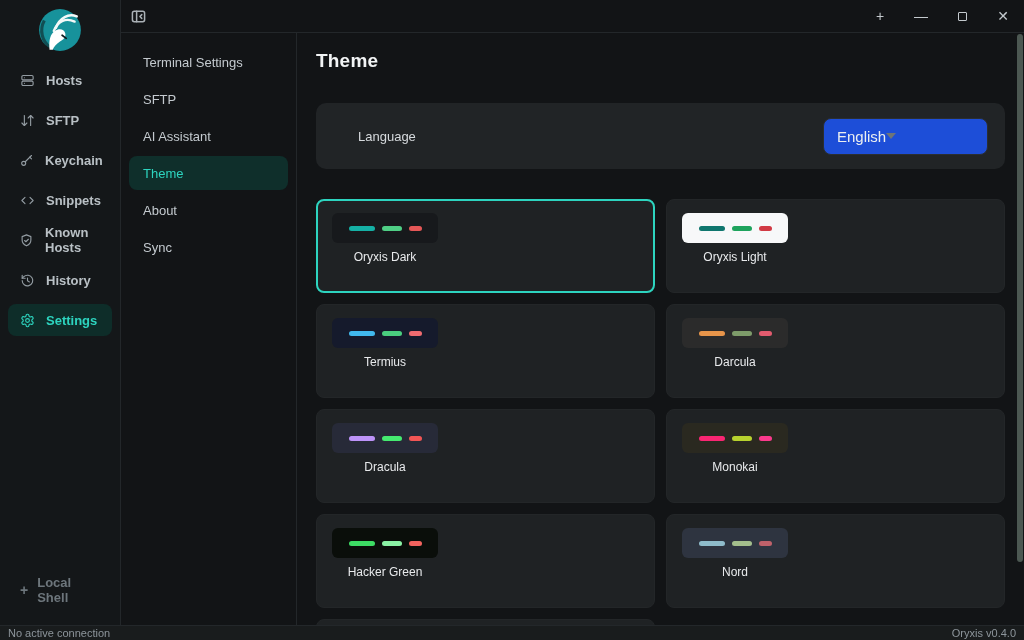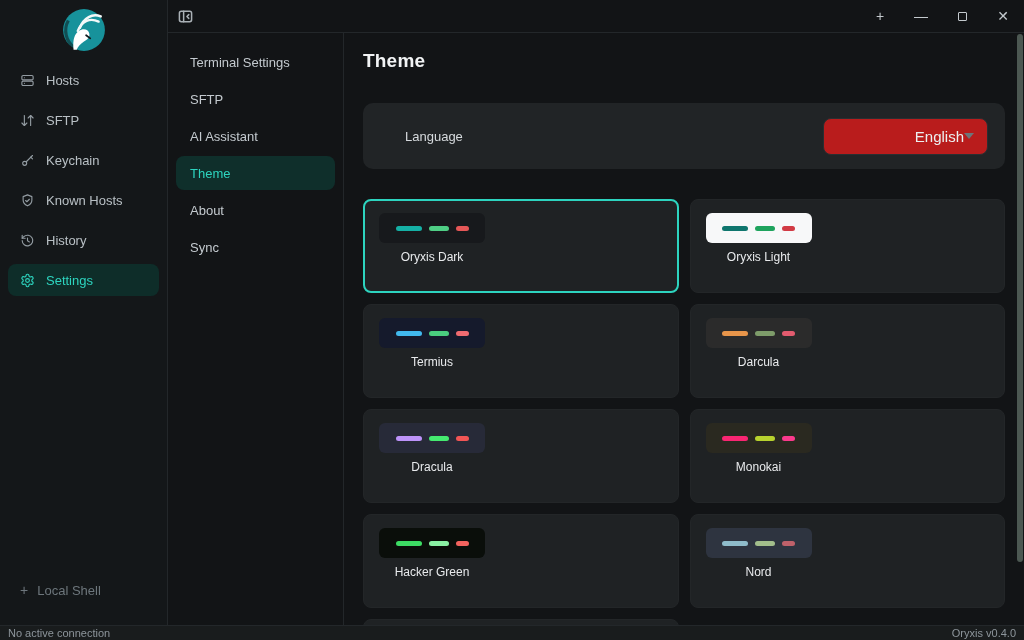--- a/index.html
+++ b/index.html
@@ -2,21 +2,21 @@
 <html><head>
 <meta charset="utf-8">
 <style>
   * { margin:0; padding:0; box-sizing:border-box; }
   html,body { width:1024px; height:640px; background:#0c0e0f; }
   body { font-family:"Liberation Sans", sans-serif; color:#c7cdd2; overflow:hidden; }
   .window { width:1024px; height:640px; background:#121416; display:flex; flex-direction:column; position:relative; }
   .body-row { display:flex; height:625px; }
 
   
-  .sidebar { width:168px; background:#141719; border-right:1px solid #23272a; display:flex; flex-direction:column; }
+  .sidebar { width:121px; background:#141719; border-right:1px solid #23272a; display:flex; flex-direction:column;font-weight:bold; }
   .logo-wrap { margin:7px auto 2px; width:46px; height:46px; }
   .side-nav { display:flex; flex-direction:column; gap:8px; padding:0 8px; margin-top:9px; }
   .side-item { height:32px; border-radius:8px; display:flex; align-items:center; gap:11px; padding:0 11px; font-size:13px; color:#b9c0c5; cursor:pointer; }
   .side-item .icon { width:16px; height:16px; display:flex; align-items:center; justify-content:center; color:#939ca2; }
   .side-item svg { width:15px; height:15px; stroke:currentColor; fill:none; stroke-width:1.8; stroke-linecap:round; stroke-linejoin:round; }
   .side-item.selected { background:#0e2d29; color:#2dd4bf; }
   .side-item.selected .icon { color:#2dd4bf; }
   .local-shell { margin:auto 8px 20px; height:30px; display:flex; align-items:center; gap:9px; padding:0 12px; font-size:13px; color:#6d767c; cursor:pointer; }
   .local-shell .plus { font-size:14px; }
 
@@ -34,21 +34,21 @@
   
   .subnav { width:176px; border-right:1px solid #23272a; padding:12px 8px 0; display:flex; flex-direction:column; gap:3px; }
   .subnav-item { height:34px; border-radius:8px; display:flex; align-items:center; padding:0 14px; font-size:13px; color:#c4cacf; cursor:pointer; }
   .subnav-item.selected { background:#0f2f2b; color:#2dd4bf; }
 
   
   .main { flex:1; padding:0 19px; overflow:hidden; position:relative; }
   .page-title { margin-top:17px; font-size:19px; font-weight:700; color:#f2f4f5; letter-spacing:.2px; }
   .language-panel { margin-top:31px; height:66px; background:#212426; border-radius:10px; display:flex; align-items:center; justify-content:space-between; padding:0 17px 0 15px; }
   .language-label { font-size:13px; color:#d6dadd;margin-left:27px; }
-  .select { width:165px; height:37px; background:#b91c1c; border:1px solid #2a2e31; border-radius:8px; display:flex; align-items:center; justify-content:flex-end; padding:0 13px; cursor:pointer; }
+  .select { width:165px; height:37px; background:#1d4ed8; border:1px solid #2a2e31; border-radius:8px; display:flex; align-items:center; justify-content:flex-start; padding:0 13px; cursor:pointer; }
   .select .val { font-size:15px; color:#eceff0; }
   .caret { width:0; height:0; border-left:5px solid transparent; border-right:5px solid transparent; border-top:6px solid #6e7579; }
 
   .theme-grid { margin-top:30px; display:grid; grid-template-columns:1fr 1fr; gap:11px; }
   .theme-card { height:94px; background:#1f2224; border:1px solid #232628; border-radius:8px; padding:13px 15px; cursor:pointer; }
   .theme-card.selected { border:2px solid #2dd4bf; padding:12px 14px; }
   .swatch-col { display:inline-flex; flex-direction:column; align-items:center; }
   .swatch { width:106px; height:30px; border-radius:6px; display:flex; align-items:center; justify-content:center; gap:7px; }
   .bar { height:5px; border-radius:3px; display:inline-block; }
   .theme-name { margin-top:7px; font-size:12px; color:#e8eaec; }
@@ -100,20 +100,29 @@
           </div>
           <div class="side-item">
             <span class="icon">
               <svg viewBox="0 0 24 24">
                 <circle cx="7.5" cy="16.5" r="3.2"></circle>
                 <path d="M10 14 20 4"></path>
                 <path d="m17 6.5 3 3"></path>
               </svg>
             </span>
             <span>Keychain</span>
+          </div>
+          <div class="side-item">
+            <span class="icon">
+              <svg viewBox="0 0 24 24">
+                <path d="m8 7-5 5 5 5"></path>
+                <path d="m16 7 5 5-5 5"></path>
+              </svg>
+            </span>
+            <span>Snippets</span>
           </div>
           <div class="side-item">
             <span class="icon">
               <svg viewBox="0 0 24 24">
                 <path d="M12 3l7 2.8v5.2c0 4.6-3 7.6-7 9.5-4-1.9-7-4.9-7-9.5V5.8z"></path>
                 <path d="m9 12 2 2 4-4"></path>
               </svg>
             </span>
             <span>Known Hosts</span>
           </div>

